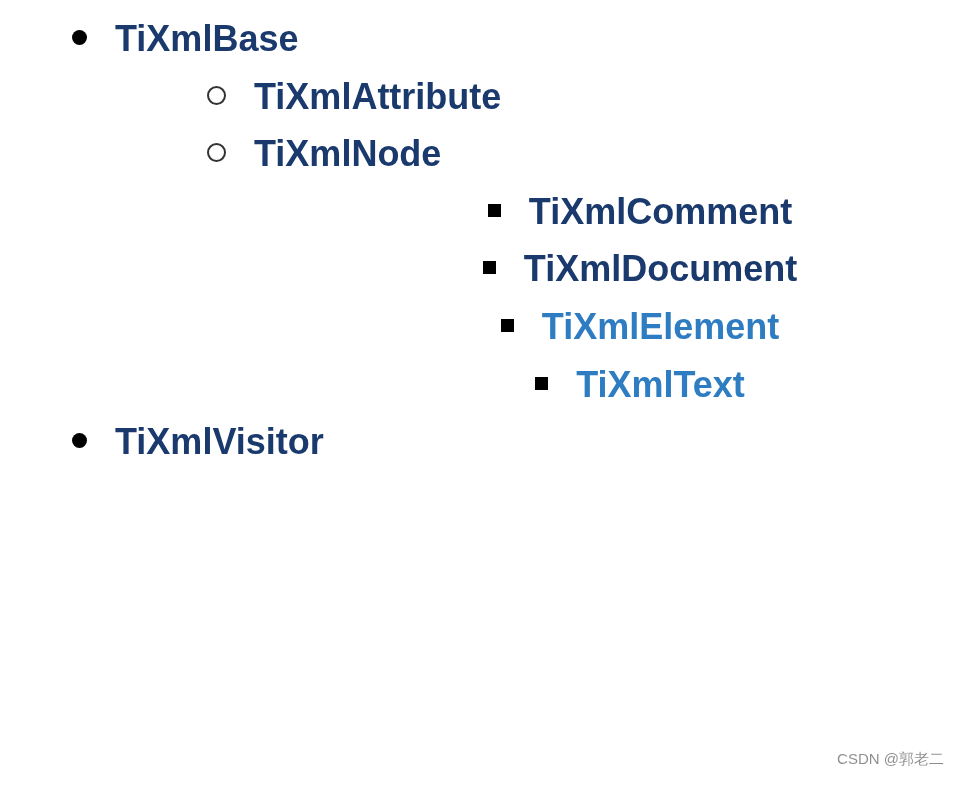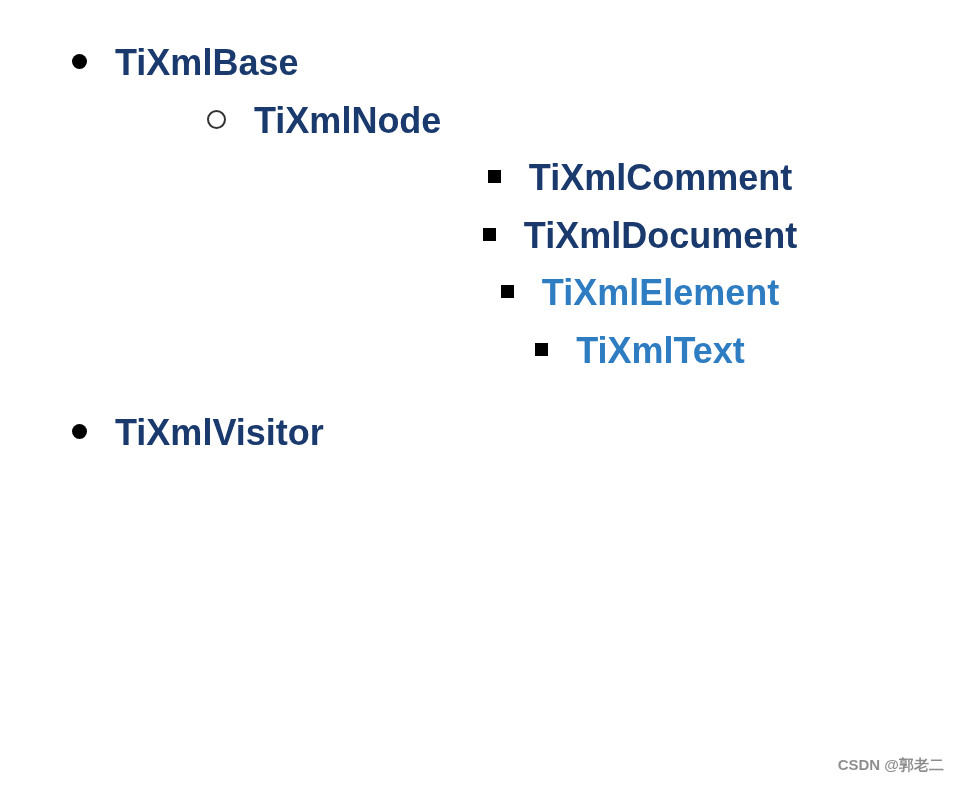--- a/index.html
+++ b/index.html
@@ -13,21 +13,20 @@
       font-weight: 700;
       font-size: 36px;
       line-height: 1.6;
     }
     ul {
       list-style: none;
       padding-left: 0;
     }
     ul.level-0 > li {
       padding-left: 52px;
-      margin-top: 24px;
     }
     ul.level-1 > li {
       padding-left: 135px;
     }
     ul.level-2 > li {
       padding-left: 135px;
       text-align: center;
     }
     .bullet-disc::before {
       content: "";
@@ -69,34 +68,37 @@
       text-decoration: none;
       cursor: pointer;
     }
     a.link-light {
       color: #2e7cc2;
       text-decoration: none;
       cursor: pointer;
     }
     .watermark {
       position: absolute;
-      bottom: 10px;
+      bottom: 16px;
       right: 14px;
       font-size: 15px;
-      font-weight: 700;
+      font-weight: 400;
       color: rgba(0,0,0,0.45);
     }
   </style>
 </head>
 <body>
 
 <ul class="level-0">
   <li class="bullet-disc">
     <a class="link-dark">TiXmlBase</a>
     <ul class="level-1">
+      <li class="bullet-circle">
+        <a class="link-dark">TiXmlAttribute</a>
+      </li>
       <li class="bullet-circle">
         <a class="link-dark">TiXmlNode</a>
         <ul class="level-2">
           <li class="bullet-square">
             <a class="link-dark">TiXmlComment</a>
           </li>
           <li class="bullet-square">
             <a class="link-dark">TiXmlDocument</a>
           </li>
           <li class="bullet-square">

